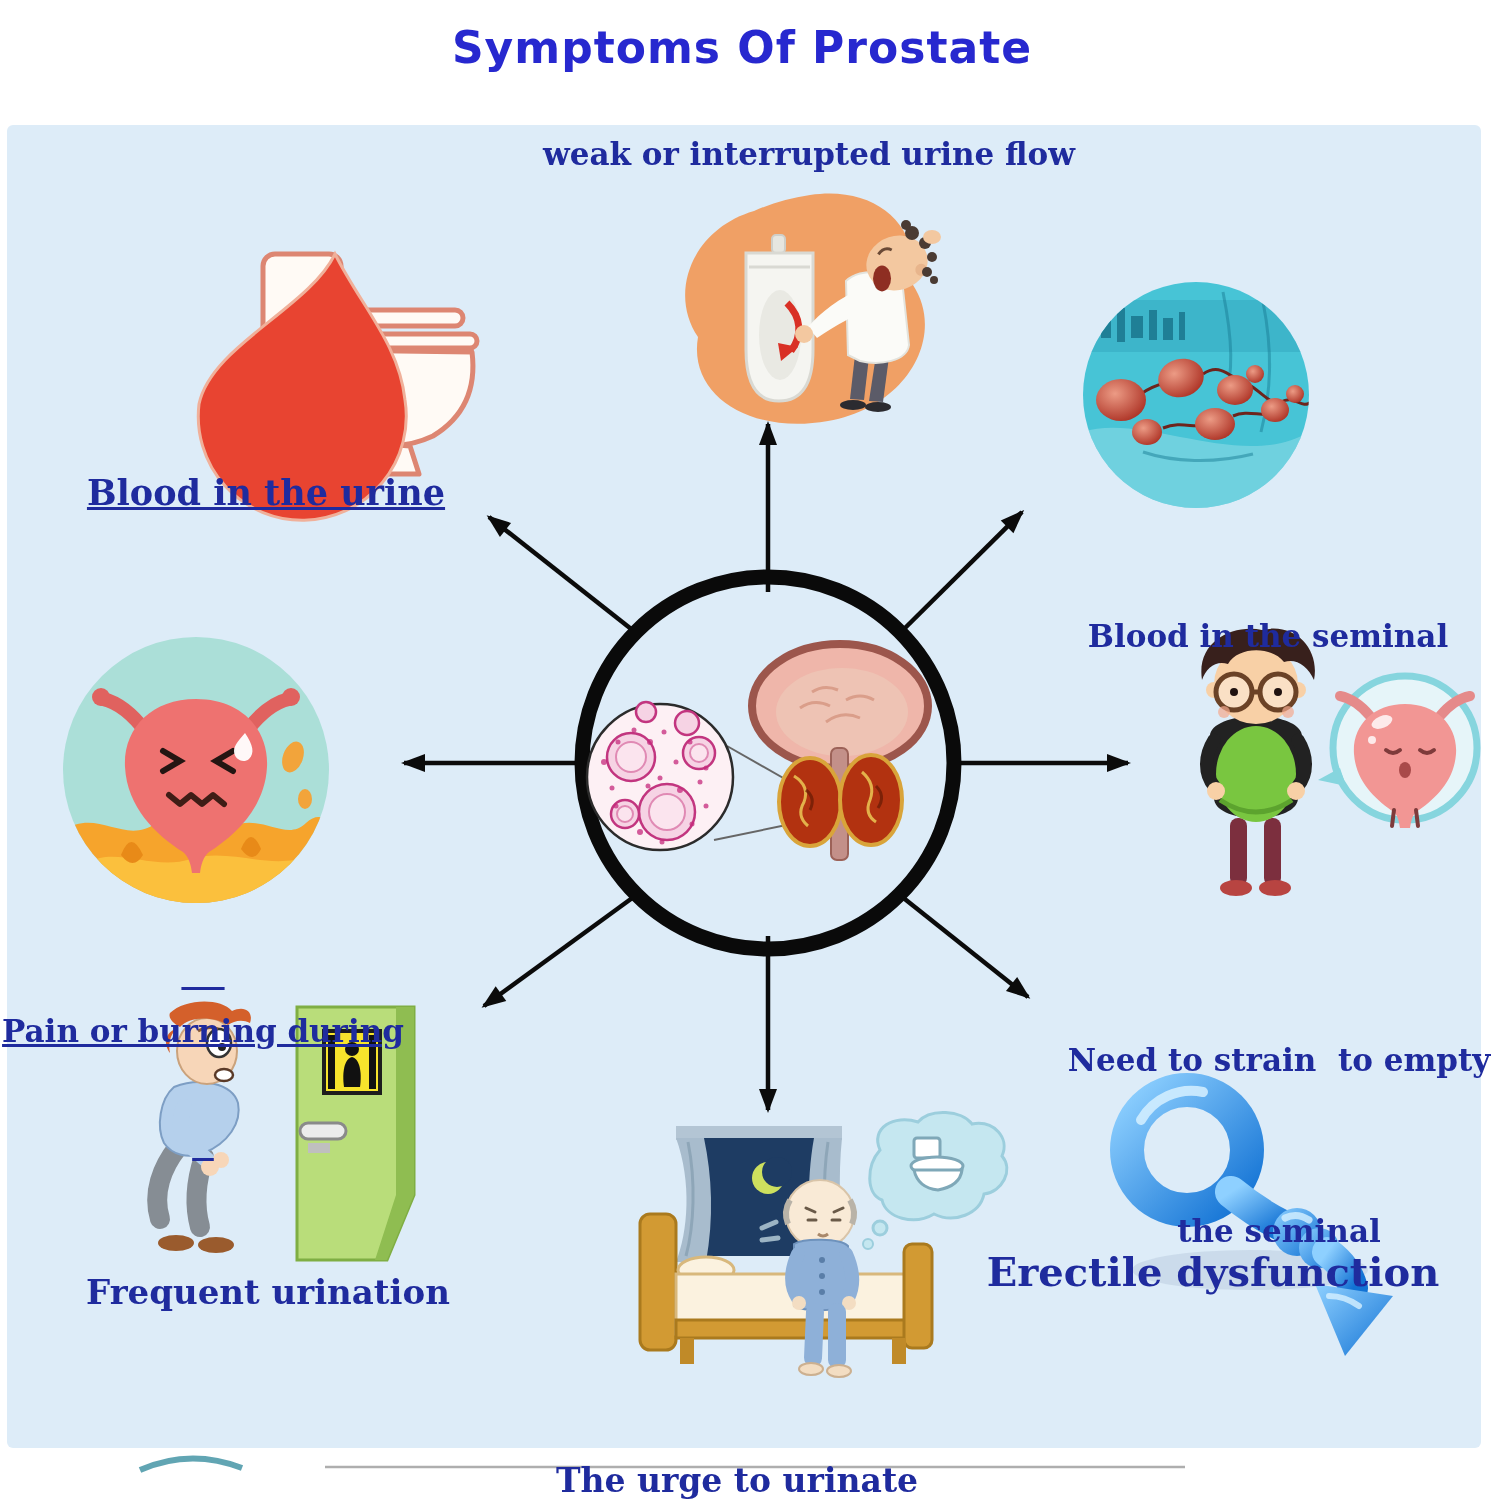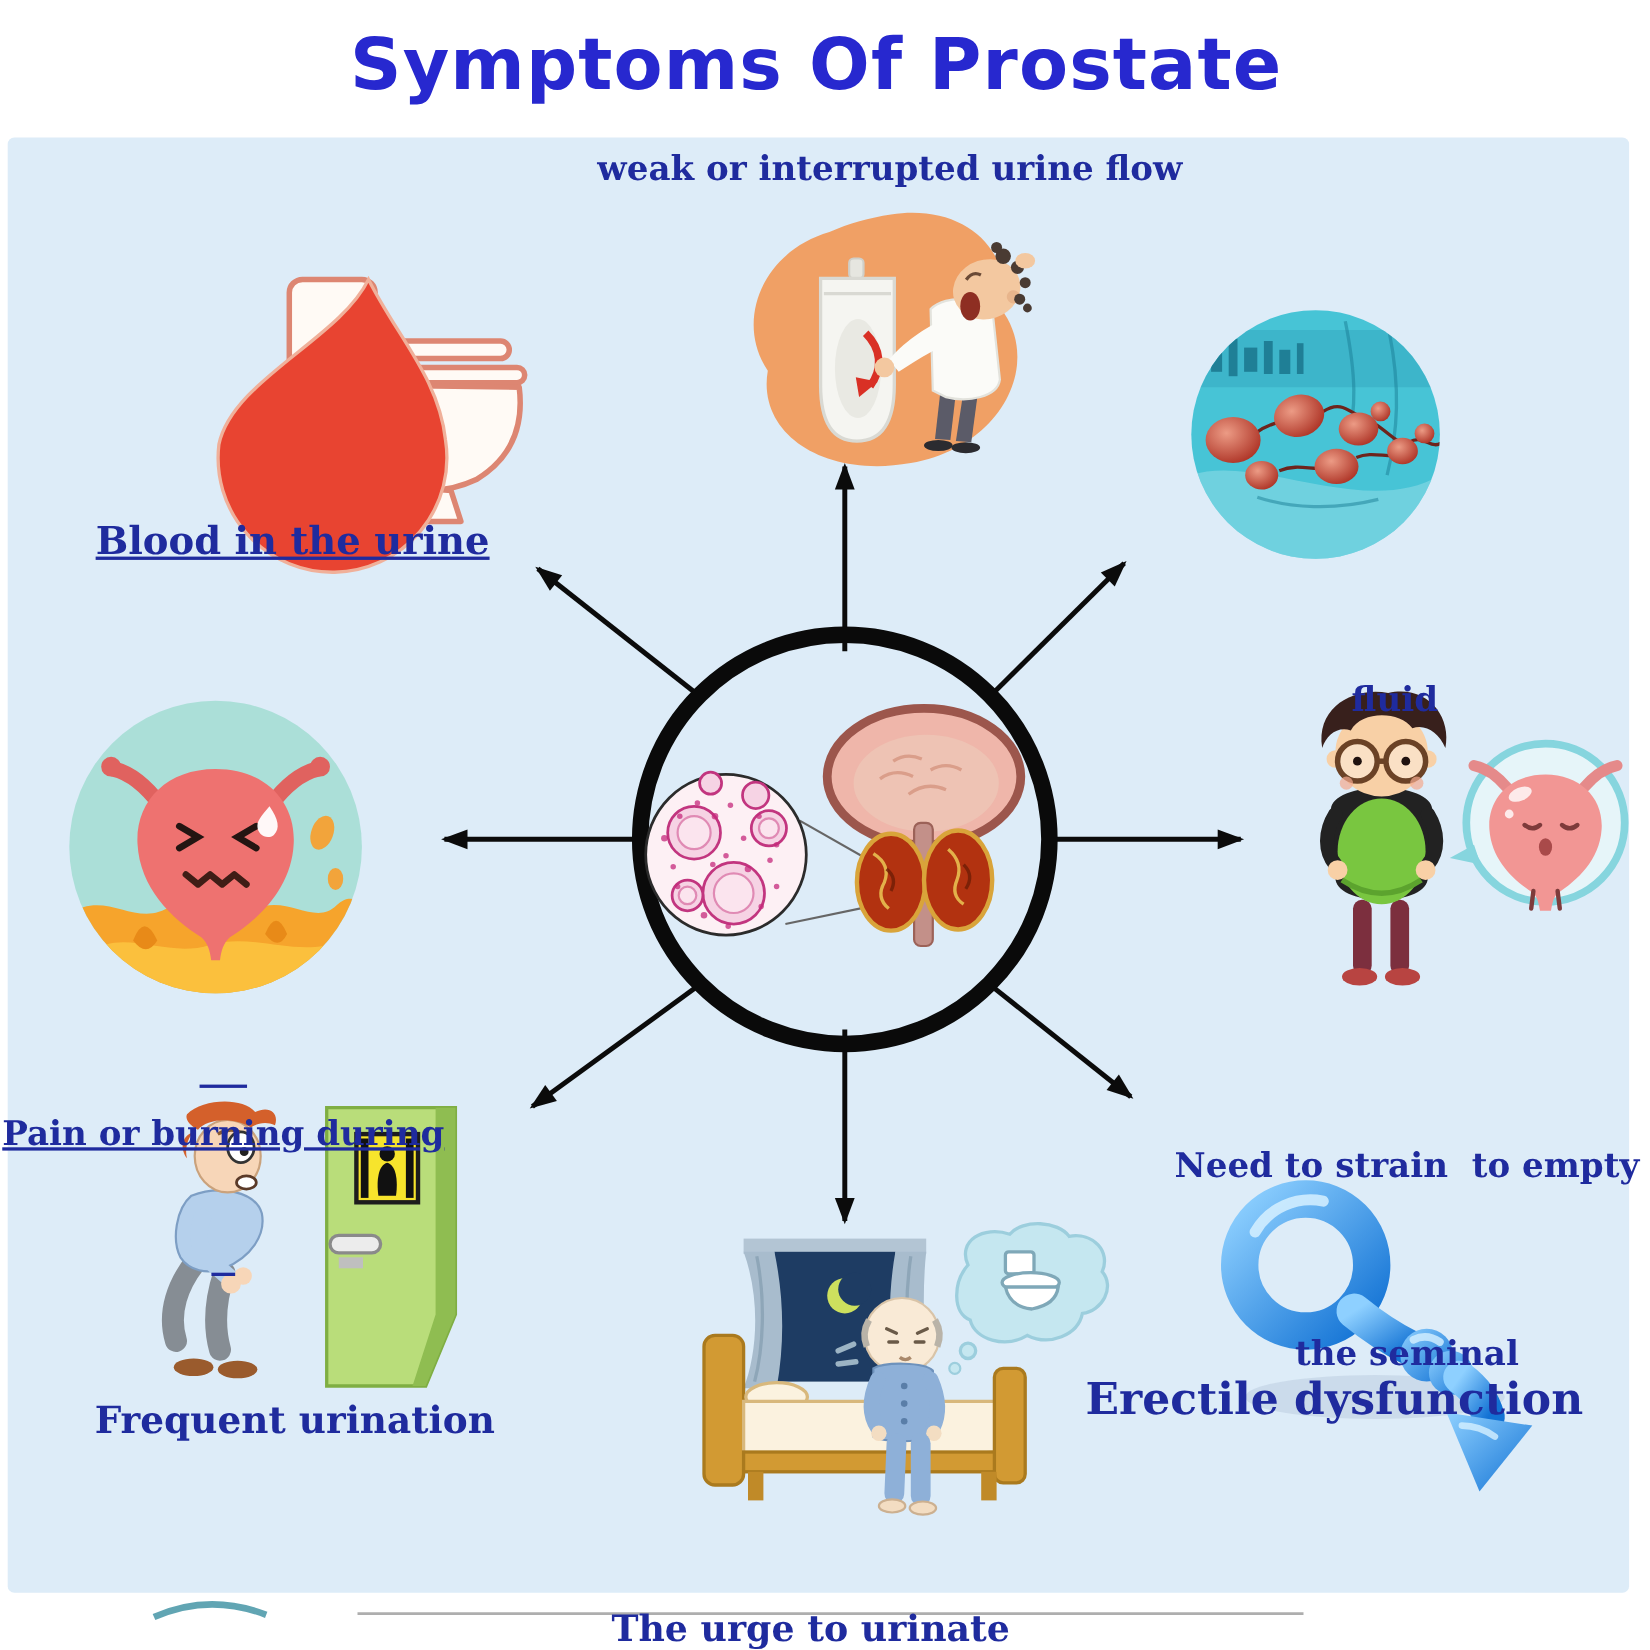--- a/index.html
+++ b/index.html
@@ -2,21 +2,21 @@
 <html><head>
 <meta charset="utf-8">
 <style>
   html,body{margin:0;padding:0;background:#ffffff;}
   .canvas{position:relative;width:1500px;height:1500px;background:#ffffff;overflow:hidden;
           font-family:"DejaVu Serif", serif;}
   .blue-bg{position:absolute;left:7px;top:125px;width:1474px;height:1323px;
            background:#ddecf8;border-radius:6px;}
   .page-title{position:absolute;left:742px;top:22px;transform:translateX(-50%);
               font-family:"DejaVu Sans", sans-serif;font-weight:bold;
-              font-size:65px;color:#2728cf;white-space:pre;letter-spacing:1px;}
+              font-size:44px;color:#2728cf;white-space:pre;letter-spacing:1px;}
   .label{position:absolute;transform:translateX(-50%);color:#1f2b9e;font-weight:bold;
          text-align:center;white-space:pre;}
   .label .line{display:block;}
   svg.art{position:absolute;left:0;top:0;}
 </style>
 </head>
 <body>
 
 <div class="canvas">
   <div class="blue-bg"></div>
@@ -398,21 +398,21 @@
       <path d="M140,1470 Q190,1448 242,1468" fill="none" stroke="#3a8ea0" stroke-width="6" opacity="0.8"></path>
       <line x1="325" y1="1467" x2="1185" y2="1467" stroke="#9a9a9a" stroke-width="2.5" opacity="0.8"></line>
     </g>
   </svg>
 
   <div class="label" style="left:770px;top:136px;font-size:31px;margin-left:39px;">weak or interrupted urine flow</div>
 
   <div class="label" style="left:266px;top:472px;font-size:35px;text-decoration:underline;">Blood in the urine</div>
 
   <div class="label" style="left:1268px;top:494px;font-size:31px;line-height:57px;">
-    <span class="line">fluid</span>
+    <span class="line">Blood in the seminal</span>
   </div>
 
   <div class="label" style="left:203px;top:889px;font-size:31px;line-height:57px;text-decoration:underline;">
     <span class="line">Pain or burning during</span>
   </div>
 
   <div class="label" style="left:1279px;top:918px;font-size:31px;line-height:57px;">
     <span class="line">Need to strain  to empty</span>
     <span class="line">the seminal</span>
   </div>

